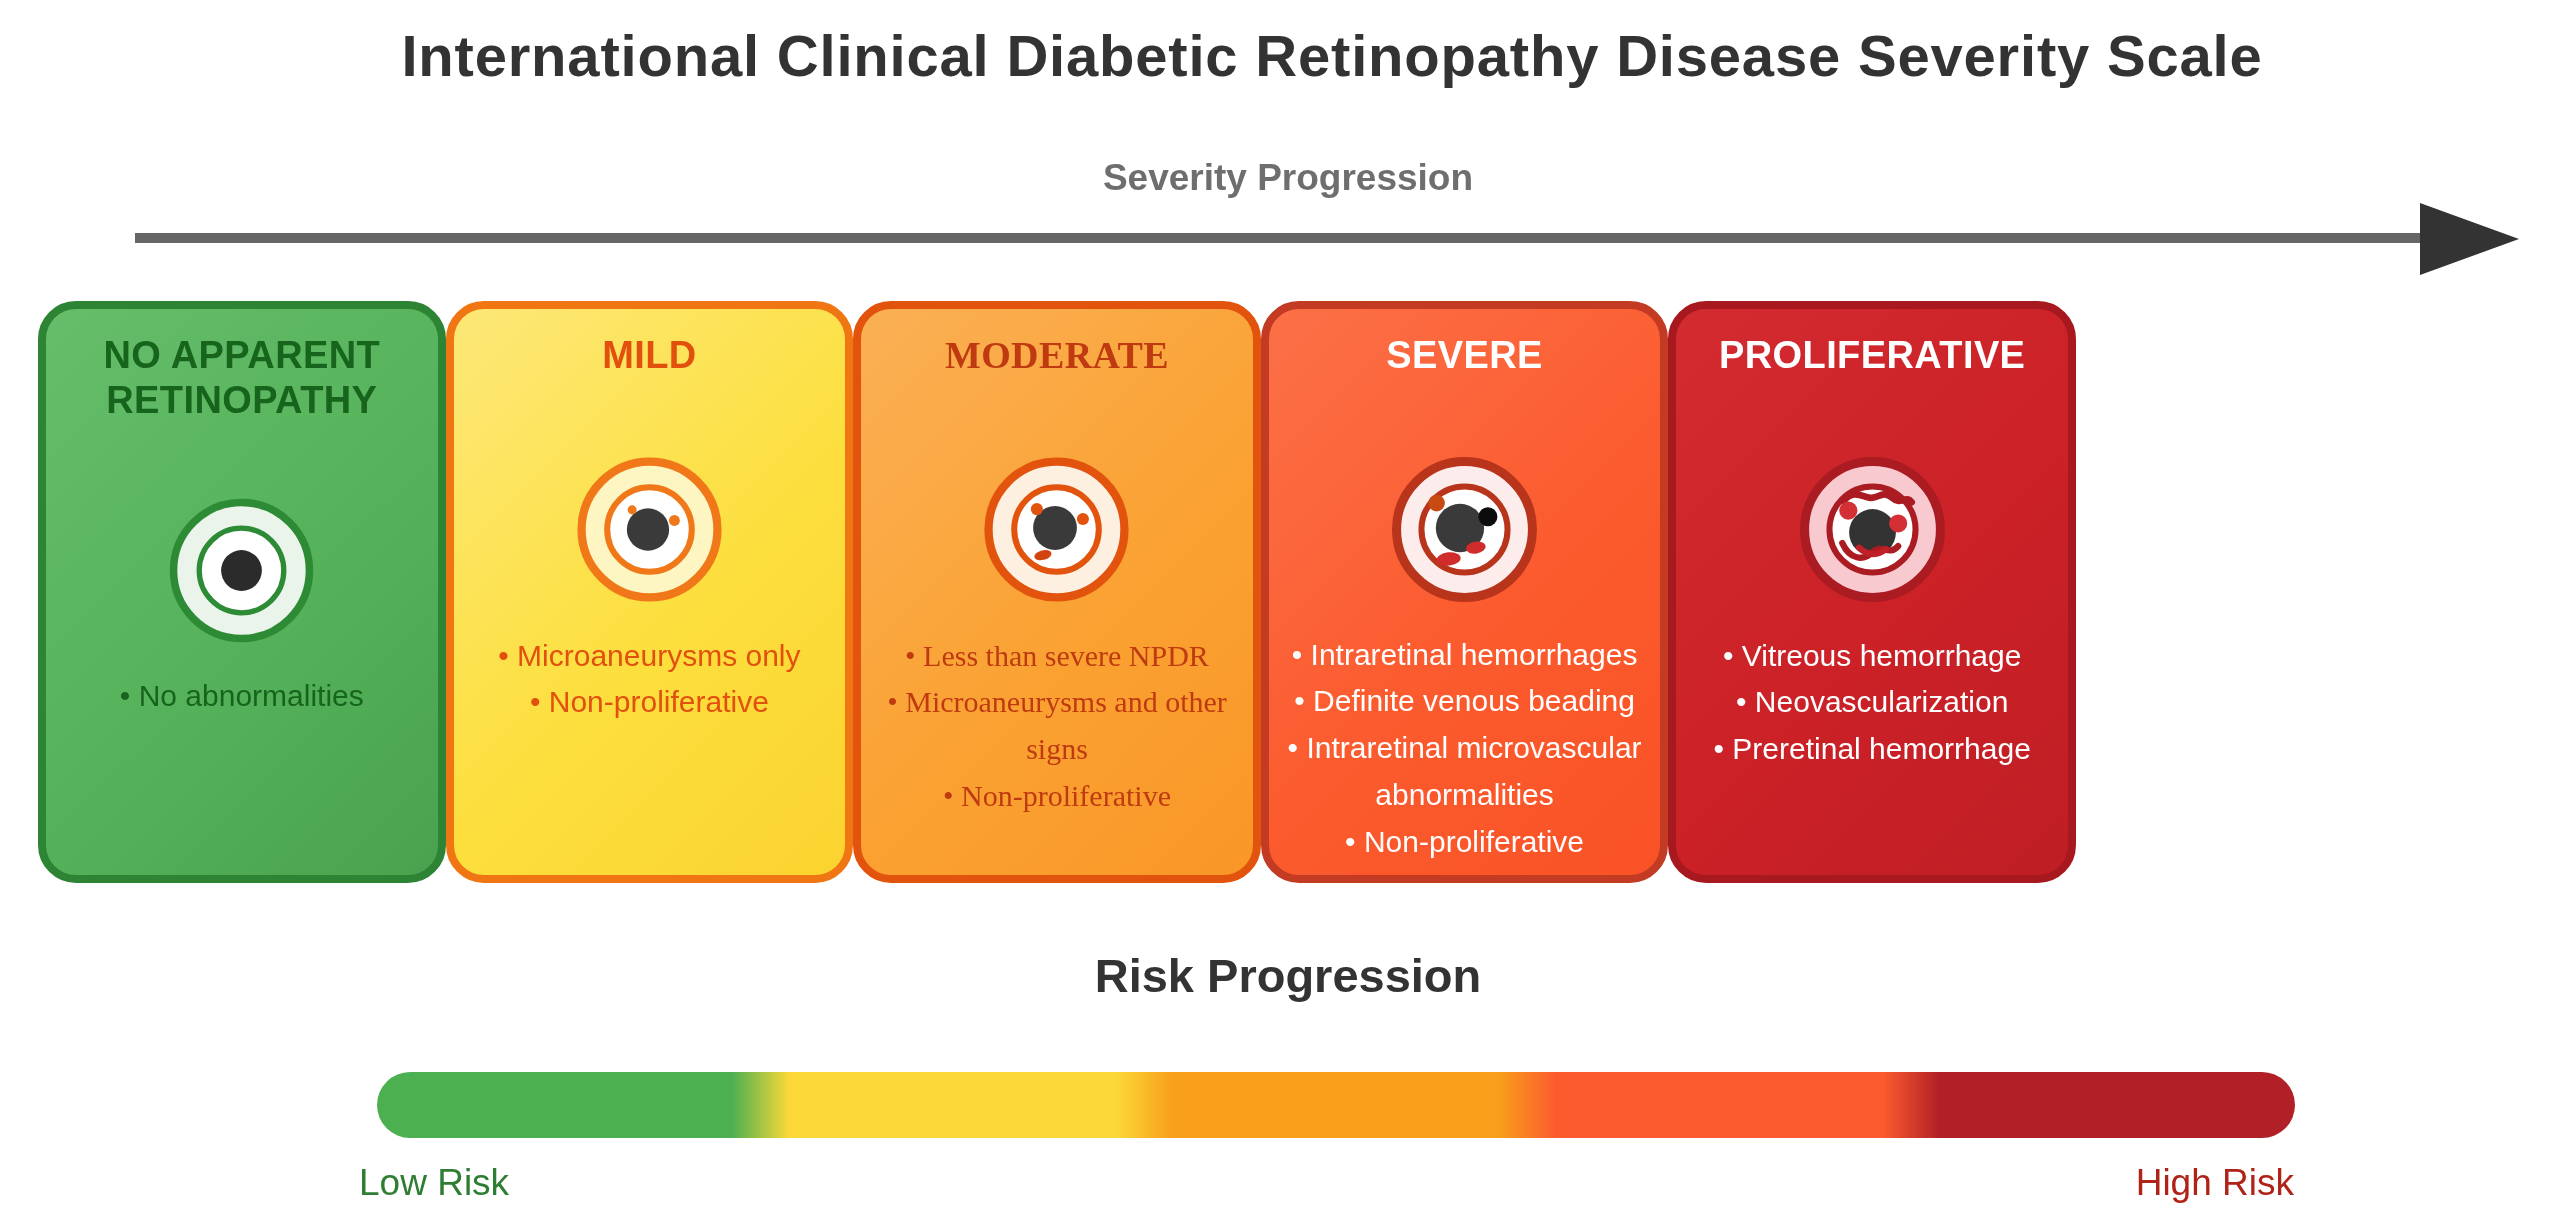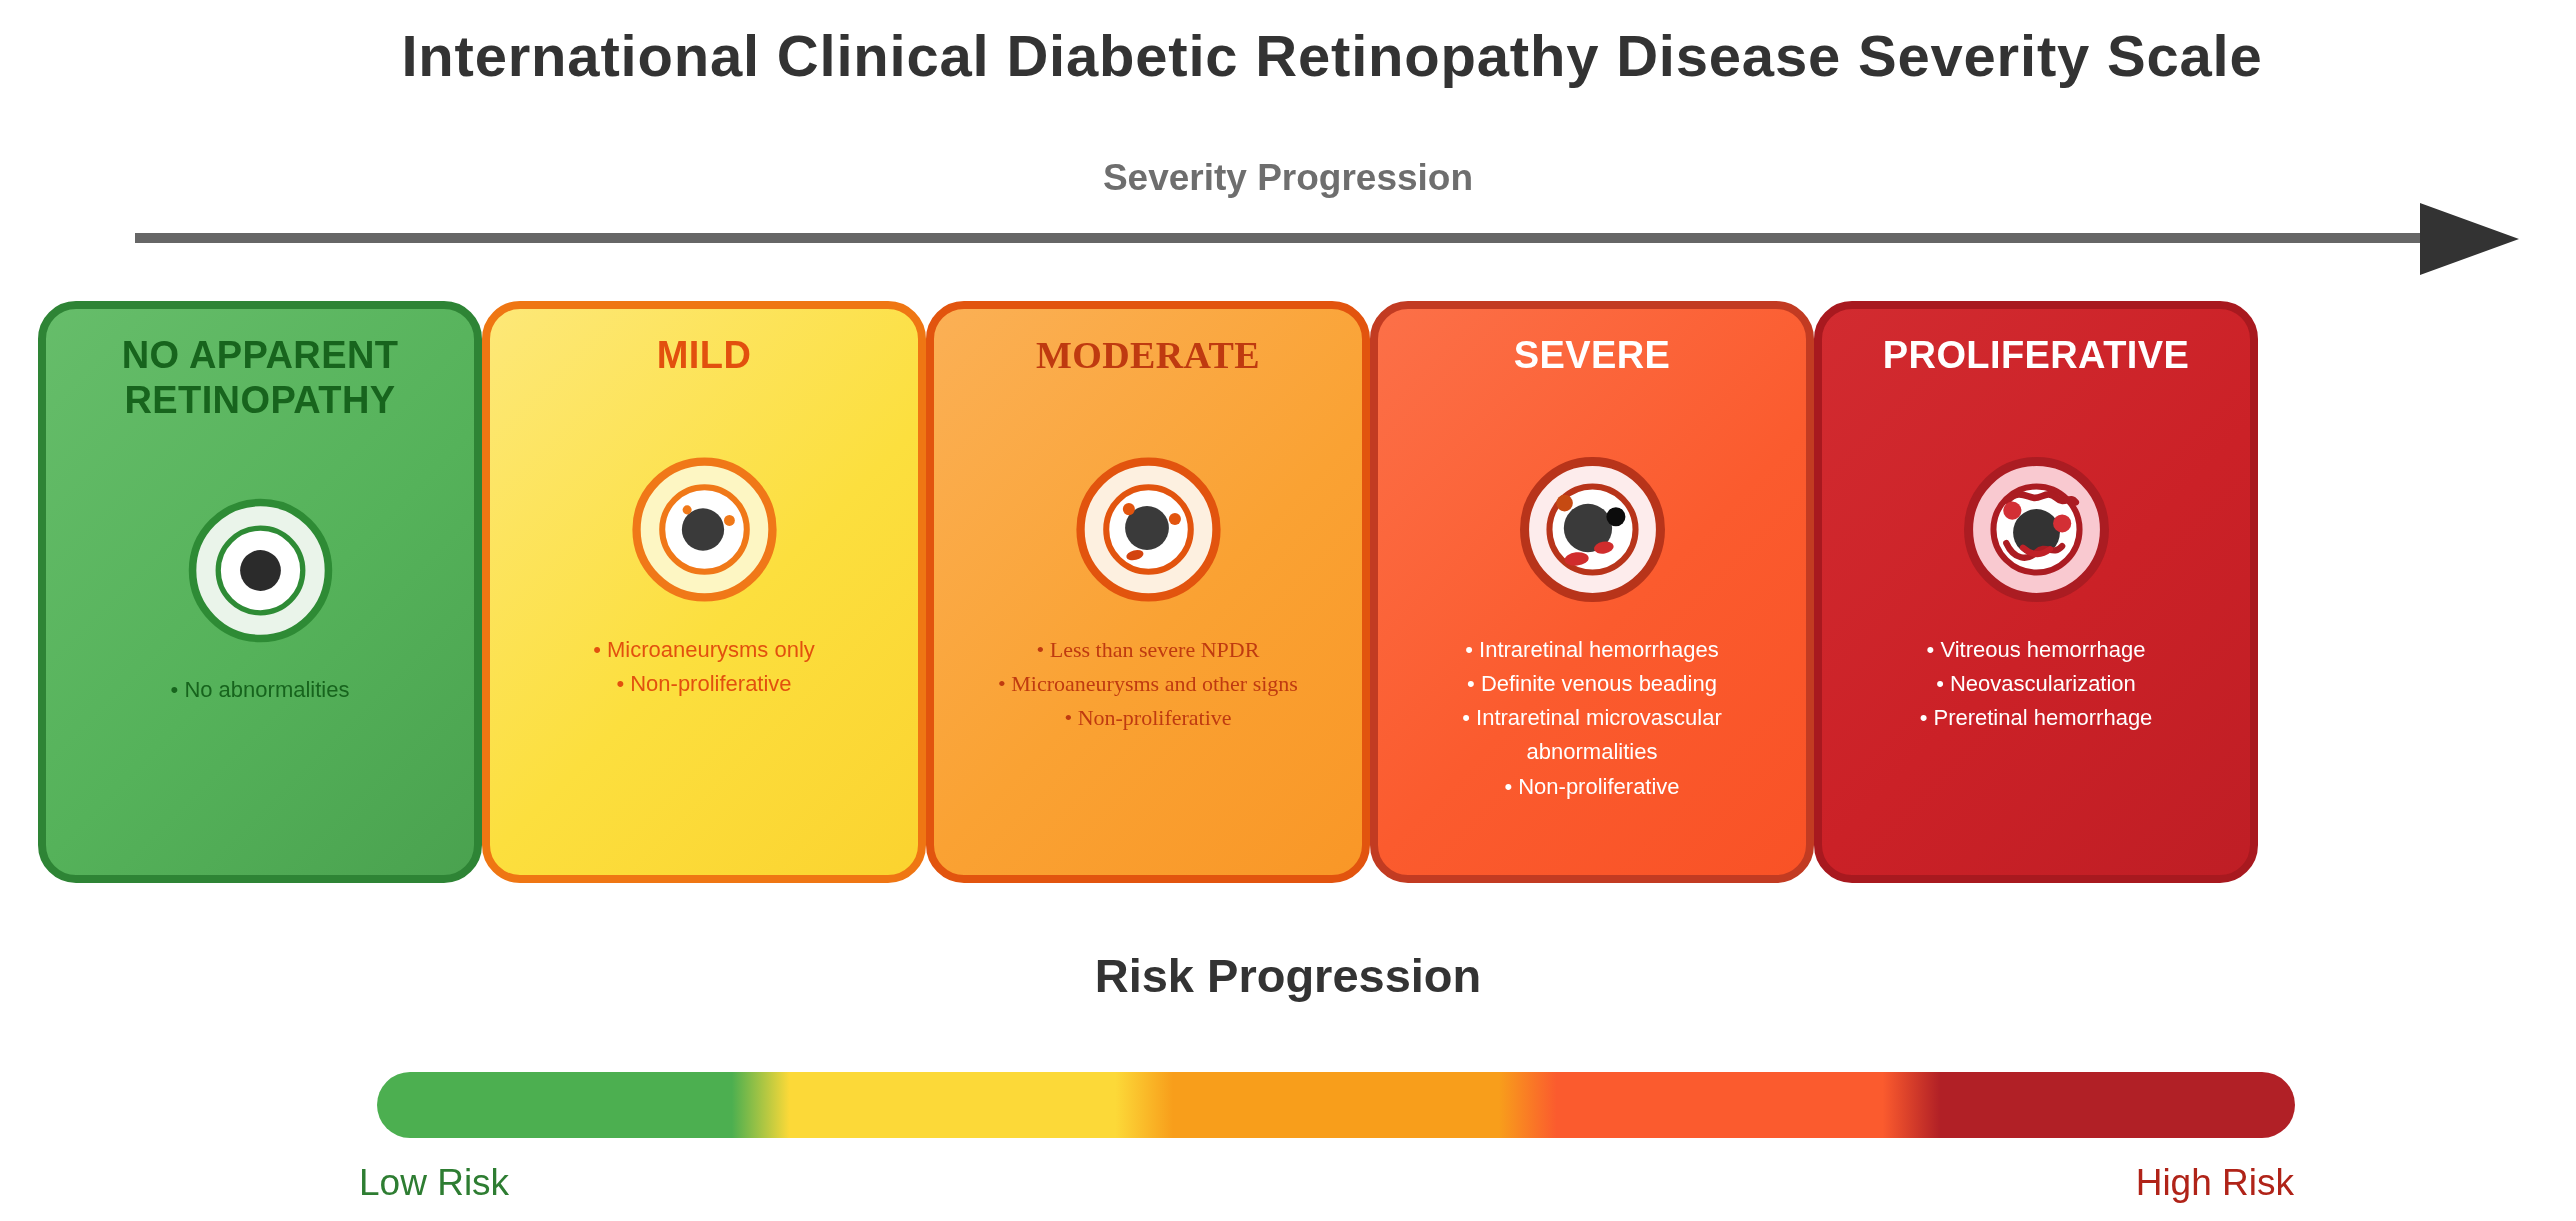--- a/index.html
+++ b/index.html
@@ -16,36 +16,36 @@
     font-size:37px;font-weight:bold;color:#6e6e6e;
   }
   .arrow-line{
     position:absolute;left:135px;top:233px;width:2287px;height:10.4px;background:#666666;
   }
   .arrow-head{
     position:absolute;left:2420px;top:203px;width:0;height:0;
     border-top:36px solid transparent;border-bottom:36px solid transparent;
     border-left:99px solid #333333;
   }
-  .cards{position:absolute;top:301px;left:38px;width:2220px;height:582px;
+  .cards{position:absolute;top:301px;left:38px;width:2038px;height:582px;
     display:flex;justify-content:flex-start;}
   .card{
     box-sizing:border-box;width:461px;height:582px;border-radius:38px;
     display:flex;flex-direction:column;align-items:center;
     padding:24px 17.6px;border:8.8px solid transparent;
   }
   .card-title{
     min-height:98px;display:flex;align-items:flex-start;justify-content:center;
     text-align:center;font-size:38px;font-weight:bold;line-height:1.18;letter-spacing:0.4px;
   }
   .eye-wrap{height:152px;margin-top:22.5px;display:flex;align-items:center;justify-content:center;}
   .eye-wrap svg{width:151px;height:151px;}
   .bullets{
     list-style:none;margin:27px 0 0 0;padding:0;text-align:center;
-    font-size:22px;line-height:1.56;font-weight:normal;
+    font-size:30px;line-height:1.56;font-weight:normal;
   }
   .bullets li::before{content:"• ";}
   
   .card--none{background:linear-gradient(135deg,#66bd6a 0%,#55b25a 55%,#4aa24f 100%);border-color:#2e8435;}
   .card--none .card-title,.card--none .bullets{color:#17641d;}
   .card--none .eye-wrap{margin-top:63px;}
   .card--none .bullets{margin-top:27px;}
   .card--mild{background:linear-gradient(135deg,#fde878 0%,#fcdf3e 55%,#fbd32f 100%);border-color:#ef7613;}
   .card--mild .card-title,.card--mild .bullets{color:#e2500e;}
   .card--moderate{background:linear-gradient(135deg,#fbb055 0%,#faa233 55%,#f99727 100%);border-color:#e2540e;font-family:Liberation Serif, serif;}

